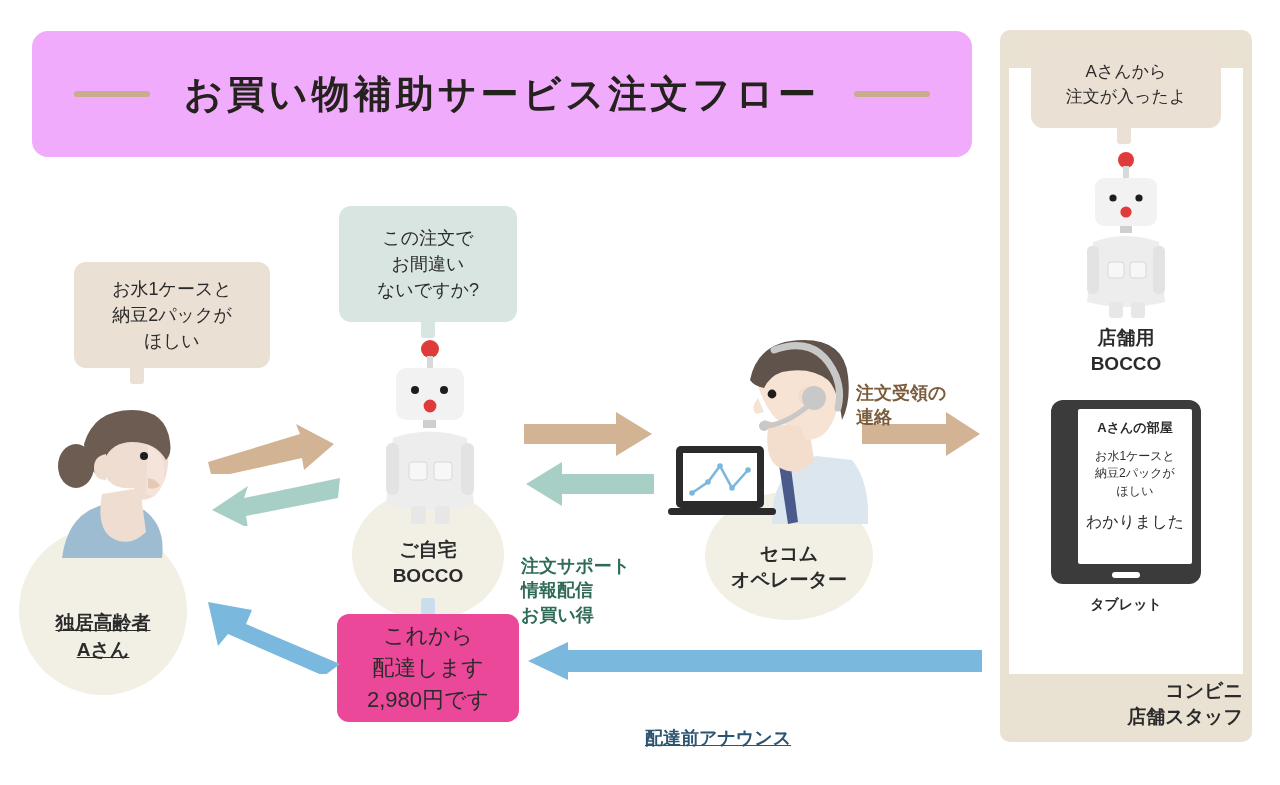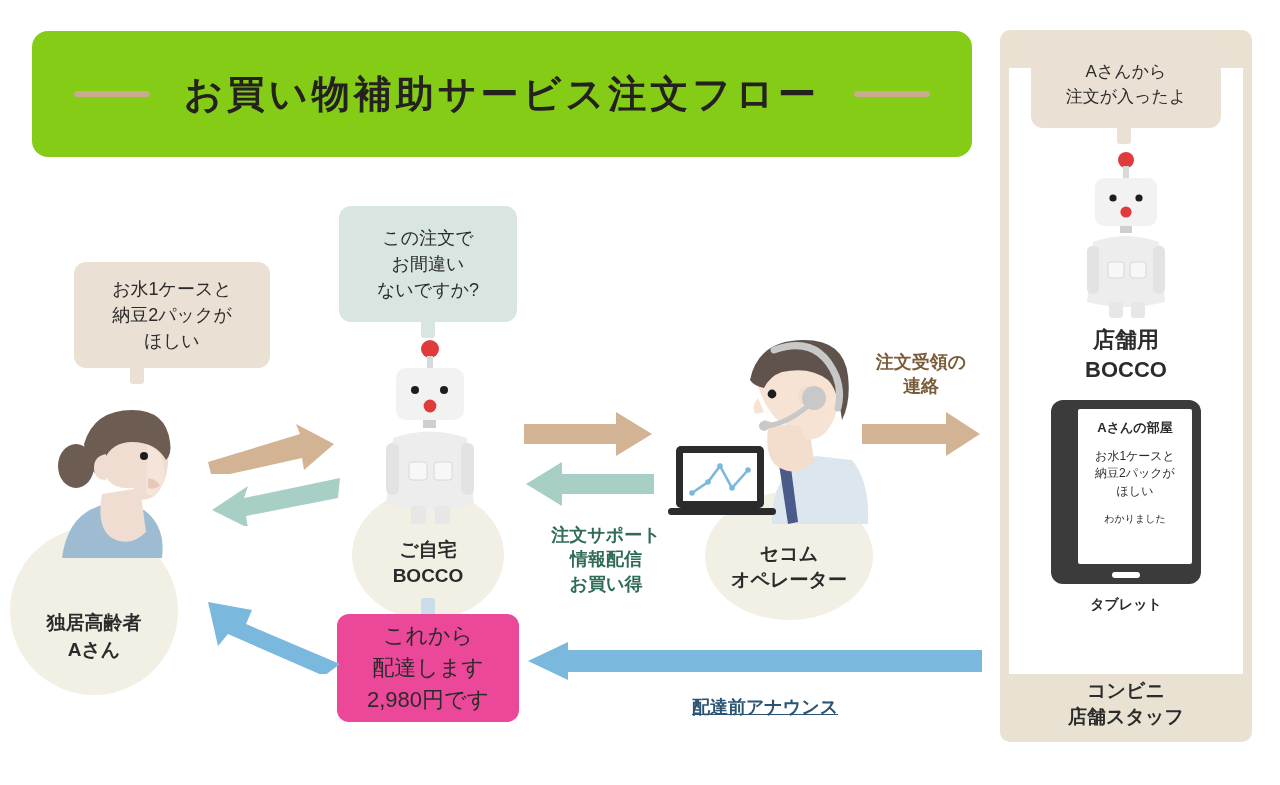--- a/index.html
+++ b/index.html
@@ -11,21 +11,21 @@
     position: relative;
     overflow: hidden;
     font-family: "Liberation Sans", "DejaVu Sans", sans-serif;
     color: #2b2b2b;
   }
   .abs { position: absolute; }
 
   
   #title-banner {
     left: 32px; top: 31px; width: 940px; height: 126px;
-    background: #84cc16;
+    background: #f0abfc;
     border-radius: 16px;
     display: flex; align-items: center; justify-content: center;
     gap: 34px;
   }
   .title-rule {
     width: 76px; height: 6px; background: #c9ab8e; border-radius: 3px;
   }
   #title-text {
     font-size: 38px; font-weight: 700; letter-spacing: 4px;
     color: #25211e; white-space: nowrap;
@@ -90,66 +90,67 @@
   .node-circle {
     border-radius: 50%;
     background: #f2efe4;
     display: flex; flex-direction: column;
     align-items: center; justify-content: center;
     text-align: center;
   }
   .node-circle .ln { display: block; white-space: nowrap; }
 
   #circle-senior {
-    left: 10px; top: 527px; width: 168px; height: 168px;
+    left: 19px; top: 527px; width: 168px; height: 168px; text-decoration: underline;
   }
   #circle-senior .lbl { font-size: 19px; font-weight: 700; line-height: 1.4; margin-top: 52px; }
 
   #circle-home-bocco {
     left: 352px; top: 490px; width: 152px; height: 130px;
   }
   #circle-home-bocco .lbl { font-size: 19px; font-weight: 700; line-height: 1.35; margin-top: 16px; }
 
   #circle-operator {
     left: 705px; top: 492px; width: 168px; height: 128px;
   }
   #circle-operator .lbl { font-size: 19px; font-weight: 700; line-height: 1.35; margin-top: 22px; }
 
   
   .arrow-label {
-    text-align: center; font-weight: 700; line-height: 1.35;
+    font-weight: 700; line-height: 1.35;
     white-space: nowrap;
+    margin-top: 31px;
   }
   .arrow-label .ln { display: block; }
 
   #label-order-support { left: 521px; top: 523px; width: 170px; font-size: 18px; color: #2f6b58; }
   #label-predelivery   { left: 645px; top: 695px; width: 240px; font-size: 18px; color: #2b5472; text-decoration: underline; }
   #label-order-receipt { left: 856px; top: 350px; width: 130px; font-size: 18px; color: #7a5c3b; }
 
   
   #store-panel {
     left: 1000px; top: 30px; width: 252px; height: 712px;
     background: #e9e2d3; border-radius: 10px;
   }
   #store-panel-inner {
     left: 1009px; top: 68px; width: 234px; height: 606px;
     background: #ffffff;
   }
   #label-store-bocco {
     left: 1009px; top: 325px; width: 234px;
-    text-align: center; font-size: 22px; font-weight: 700; line-height: 1.35;
+    text-align: center; font-size: 19px; font-weight: 700; line-height: 1.35;
   }
   #label-store-bocco .ln { display: block; }
   #label-tablet {
     left: 1009px; top: 596px; width: 234px;
     text-align: center; font-size: 14px; font-weight: 700;
   }
   #label-store-staff {
     left: 1009px; top: 678px; width: 234px;
-    text-align: center; font-size: 19px; font-weight: 700; line-height: 1.35;
+    text-align: right; font-size: 19px; font-weight: 700; line-height: 1.35;
   }
   #label-store-staff .ln { display: block; }
 
   
   #tablet {
     left: 1051px; top: 400px; width: 150px; height: 184px;
     background: #3b3b3b; border-radius: 12px;
     box-sizing: border-box; padding: 9px 9px 20px 27px;
   }
   #tablet-screen {
@@ -157,21 +158,21 @@
     background: #ffffff; border-radius: 2px;
     display: flex; flex-direction: column; align-items: center;
     box-sizing: border-box; padding: 10px 6px 0 6px;
   }
   #tablet-home-btn {
     position: absolute; left: 50%; bottom: 6px; transform: translateX(-50%);
     width: 28px; height: 6px; background: #ffffff; border-radius: 3px;
   }
   #tablet-title { font-size: 13px; font-weight: 700; color: #2b2b2b; margin-bottom: 11px; }
   #tablet-msg1 { font-size: 12px; color: #2b2b2b; line-height: 1.45; text-align: center; }
-  #tablet-msg2 { font-size: 10px; color: #2b2b2b; margin-top: 12px; text-align: center; }
+  #tablet-msg2 { font-size: 16px; color: #2b2b2b; margin-top: 12px; text-align: center; }
   .tablet-ln { display: block; white-space: nowrap; }
 
   
   .arrow-svg { position: absolute; }
 </style>
 </head>
 <body>
 
 <div class="abs" id="title-banner">
   <span class="title-rule"></span>

